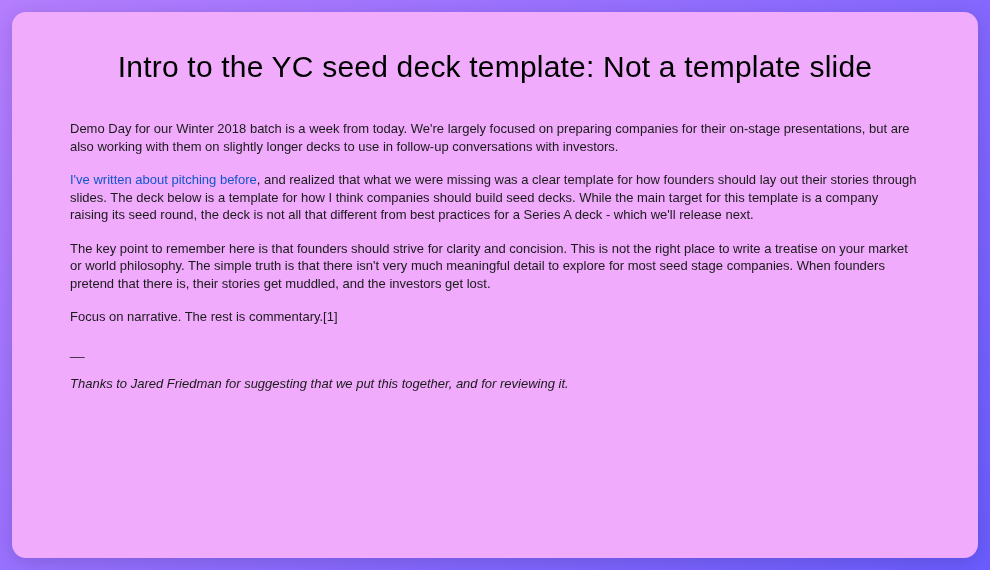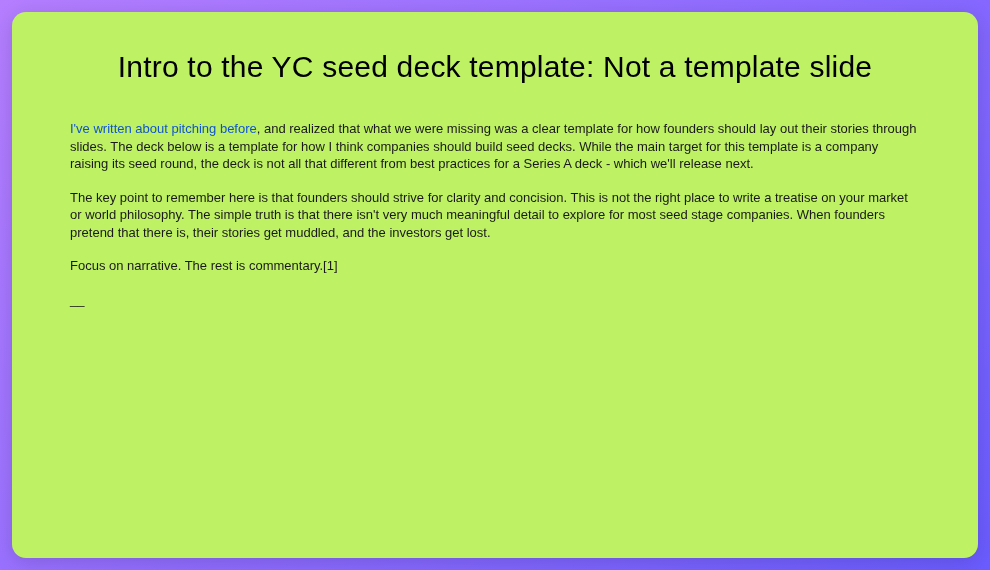--- a/index.html
+++ b/index.html
@@ -11,21 +11,21 @@
       width: 990px;
       height: 570px;
       background: linear-gradient(135deg, #b57eff 0%, #8f6cff 50%, #6a5cff 100%);
       padding: 12px;
       font-family: Arial, Helvetica, sans-serif;
       overflow: hidden;
     }
     .slide {
       width: 100%;
       height: 100%;
-      background: #bef264;
+      background: #f0abfc;
       border-radius: 14px;
       padding: 38px 58px 28px 58px;
       box-shadow: 0 4px 20px rgba(0,0,0,0.15);
       overflow: hidden;
     }
     .title {
       font-size: 30px;
       font-weight: 400;
       text-align: center;
       color: #000000;
@@ -52,27 +52,29 @@
     }
   </style>
 </head>
 <body>
 
 <div class="slide">
   <h1 class="title">Intro to the YC seed deck template: Not a template slide</h1>
 
   <div class="body-text">
 
+    <p class="para">Demo Day for our Winter 2018 batch is a week from today. We're largely focused on preparing companies for their on-stage presentations, but are also working with them on slightly longer decks to use in follow-up conversations with investors.</p>
 
     <p class="para">
       <a class="link">I've written about pitching before</a><span>, and realized that what we were missing was a clear template for how founders should lay out their stories through slides. The deck below is a template for how I think companies should build seed decks. While the main target for this template is a company raising its seed round, the deck is not all that different from best practices for a Series A deck - which we'll release next.</span>
     </p>
 
     <p class="para">The key point to remember here is that founders should strive for clarity and concision. This is not the right place to write a treatise on your market or world philosophy. The simple truth is that there isn't very much meaningful detail to explore for most seed stage companies. When founders pretend that there is, their stories get muddled, and the investors get lost.</p>
 
     <p class="para">Focus on narrative. The rest is commentary.[1]</p>
 
     <div class="footnote-divider">__</div>
 
 
+    <p class="para italic" style="margin-top:16px;">Thanks to Jared Friedman for suggesting that we put this together, and for reviewing it.</p>
 
   </div>
 </div>
 
 </body></html>

